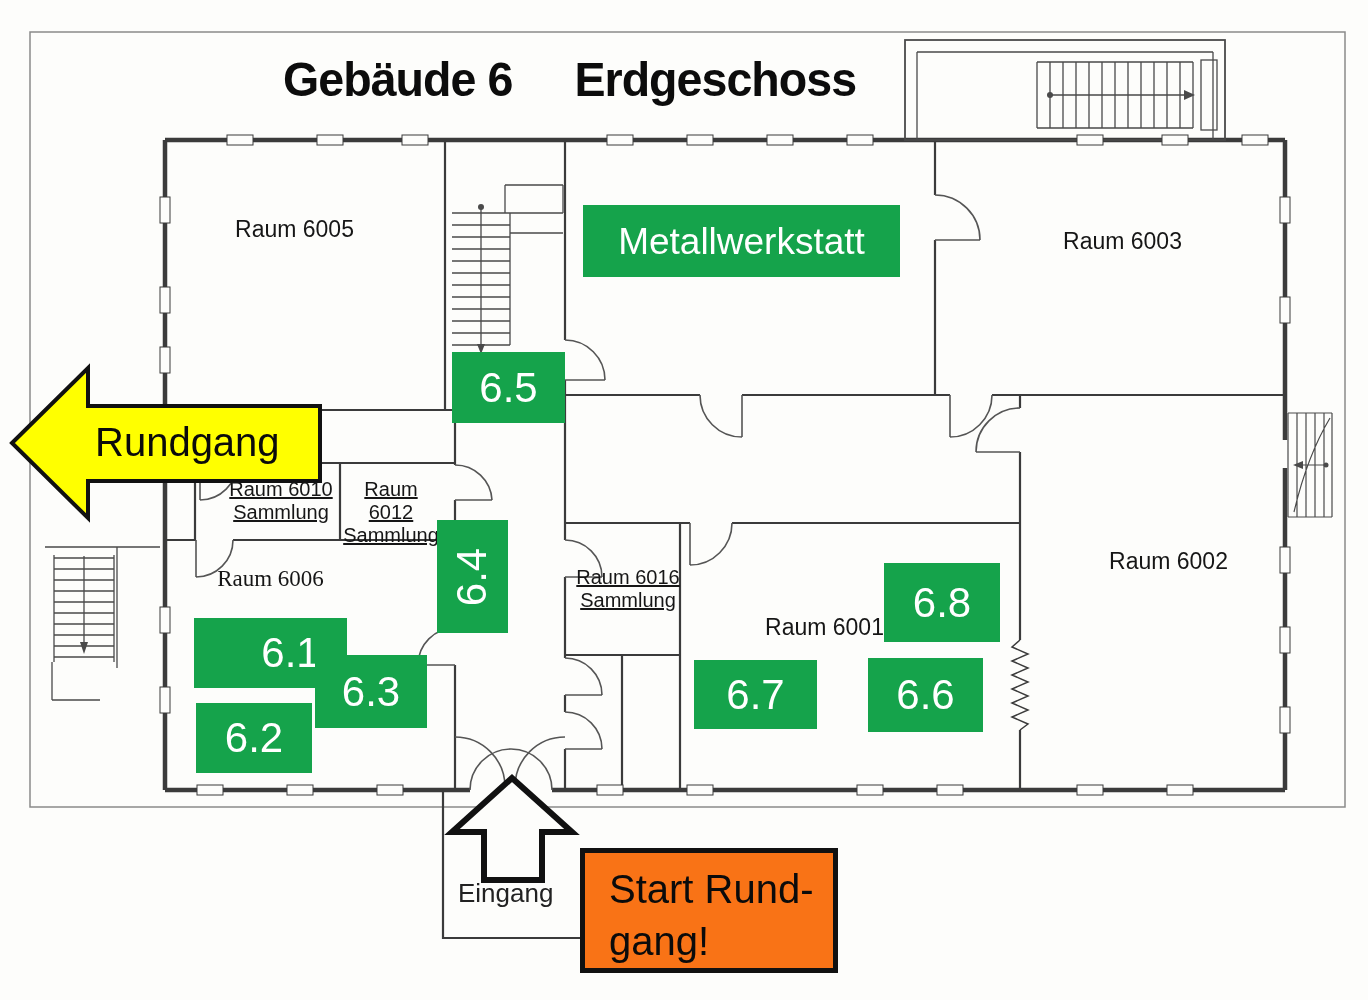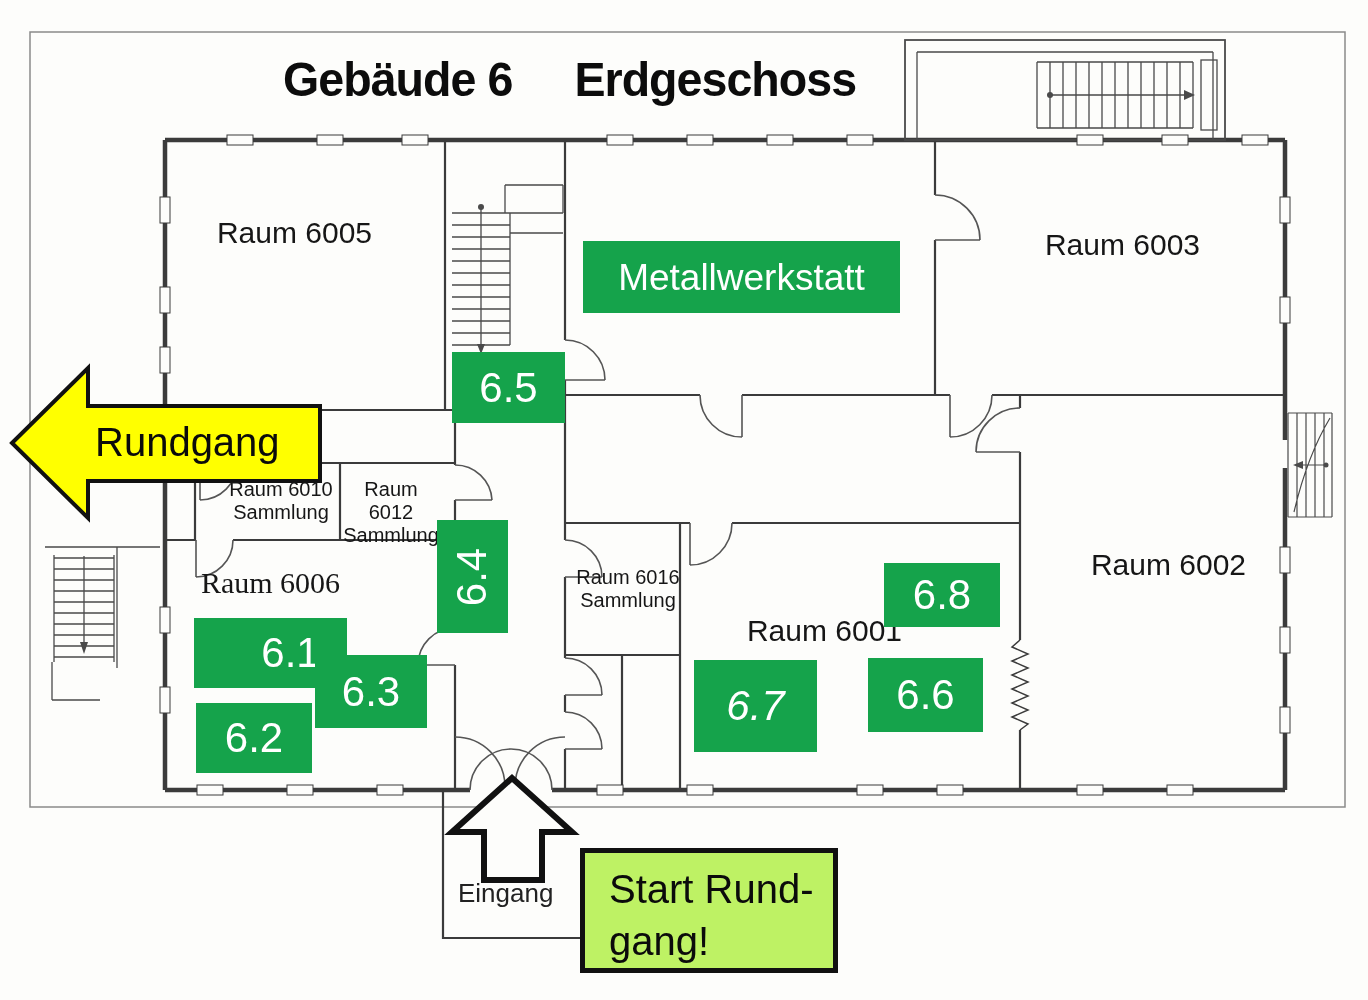--- a/index.html
+++ b/index.html
@@ -2,28 +2,28 @@
 <html><head>
 <meta charset="utf-8">
 <style>
   html,body{margin:0;padding:0;background:#ffffff;}
   #stage{position:relative;width:1368px;height:1000px;background:#fdfdfb;overflow:hidden;
          font-family:"Liberation Sans", sans-serif;}
   #plan-svg{position:absolute;left:0;top:0;}
   .overlay{position:absolute;z-index:5;}
   .title{display:flex;gap:64px;font-size:48px;font-weight:bold;color:#0c0c0c;
          letter-spacing:-1px;transform:scaleX(.97);transform-origin:left;}
-  .room-label{font-size:30px;color:#161616;text-align:center;line-height:1.15;white-space:nowrap;}
-  .room-label.small{font-size:20px;white-space:normal;}
+  .room-label{font-size:23px;color:#161616;text-align:center;line-height:1.15;white-space:nowrap;}
+  .room-label.small{font-size:20px;white-space:normal;text-decoration:underline;}
   .badge{background:#15A34B;color:#ffffff;display:flex;align-items:center;justify-content:center;
          font-size:42px;line-height:1;}
-  .badge.wide{font-size:37px;margin-top:36px;}
+  .badge.wide{font-size:37px;}
   .badge .vert{transform:rotate(-90deg);white-space:nowrap;}
   .note-label{font-size:40px;color:#0b0b0b;white-space:nowrap;}
-  .start-box{background:#bef264;border:5px solid #111111;box-sizing:border-box;
+  .start-box{background:#f97316;border:5px solid #111111;box-sizing:border-box;
              padding:10px 0 0 24px;font-size:40px;line-height:1.3;color:#0b0b0b;}
   .eingang{font-size:26px;color:#222222;white-space:nowrap;}
 </style>
 </head>
 <body>
 
 <div id="stage">
 
   <svg id="plan-svg" width="1368" height="1000" viewBox="0 0 1368 1000">
 
@@ -158,23 +158,23 @@
   </div>
 
   <div class="overlay badge wide" style="left:583px;top:205px;width:317px;height:72px;">Metallwerkstatt</div>
   <div class="overlay badge" style="left:452px;top:352px;width:113px;height:71px;">6.5</div>
   <div class="overlay badge" style="left:437px;top:520px;width:71px;height:113px;">
     <span class="vert">6.4</span>
   </div>
   <div class="overlay badge" style="left:194px;top:618px;width:113px;height:70px;padding-left:40px;">6.1</div>
   <div class="overlay badge" style="left:196px;top:703px;width:116px;height:70px;">6.2</div>
   <div class="overlay badge" style="left:315px;top:655px;width:112px;height:73px;">6.3</div>
-  <div class="overlay badge" style="left:694px;top:660px;width:123px;height:92px;font-style:italic;">6.7</div>
+  <div class="overlay badge" style="left:694px;top:660px;width:123px;height:69px;">6.7</div>
   <div class="overlay badge" style="left:868px;top:658px;width:115px;height:74px;">6.6</div>
-  <div class="overlay badge" style="left:884px;top:563px;width:116px;height:64px;">6.8</div>
+  <div class="overlay badge" style="left:884px;top:563px;width:116px;height:79px;">6.8</div>
 
   <div class="overlay note-label" style="left:95px;top:420px;">Rundgang</div>
   <div class="overlay start-box" style="left:580px;top:848px;width:258px;height:125px;">
     <span>Start Rund-</span><br>
     <span>gang!</span>
   </div>
   <div class="overlay eingang" style="left:458px;top:878px;">Eingang</div>
 
 </div>
 

